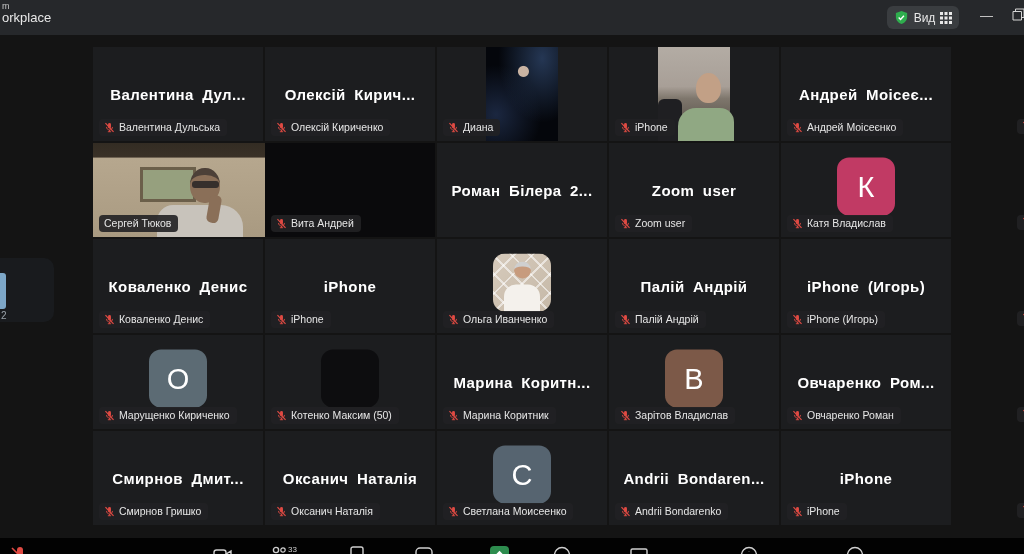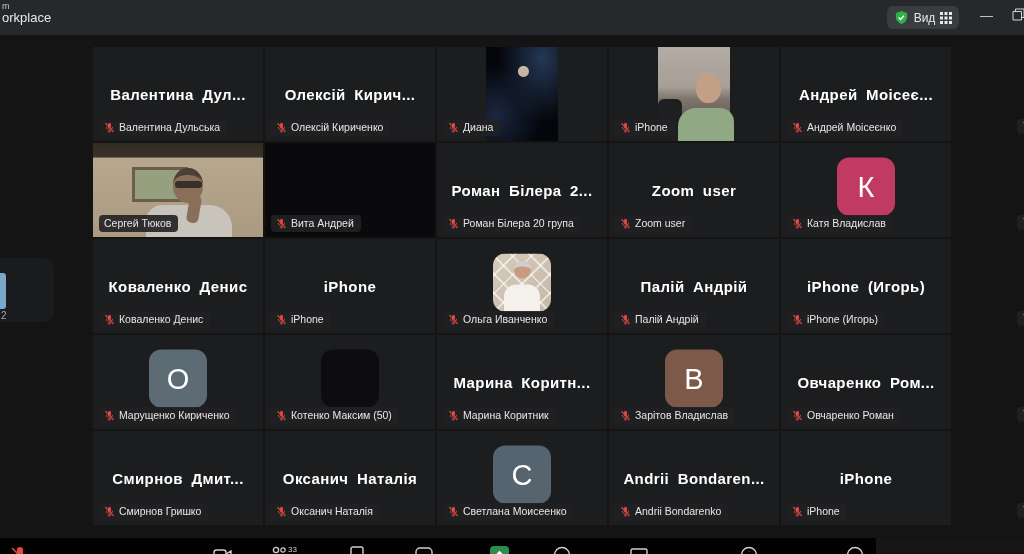--- a/index.html
+++ b/index.html
@@ -62,21 +62,21 @@
   
   #edge-left{position:absolute;left:0;top:258px;width:54px;height:64px;background:#191b1e;border-radius:0 10px 10px 0;}
   #edge-left .bar{position:absolute;left:0;top:15px;width:6px;height:36px;background:#7da7c8;border-radius:0 3px 3px 0;}
   #edge-left .num{position:absolute;left:1px;bottom:1px;color:#9aa3ab;font-size:10px;}
 
   
   .sliver{position:absolute;display:flex;align-items:center;gap:4px;background:rgba(33,33,35,.9);
           border-radius:4px;padding:2px 7px 2px 5px;font-size:10.5px;color:#e6e6e6;}
 
   
-  #taskbar{position:absolute;left:0;top:538px;width:876px;height:16px;background:#020202;overflow:hidden;}
+  #taskbar{position:absolute;left:0;top:538px;width:1024px;height:16px;background:#020202;overflow:hidden;}
   .tb-icon{position:absolute;top:8px;}
   .tb-count{position:absolute;top:7px;font-size:8px;color:#cfcfcf;}
 </style>
 </head>
 <body>
 
 <div id="stage">
 
   <div id="topbar">
     <div class="brand">
@@ -169,21 +169,21 @@
         <div class="label-pill">
           <svg width="11" height="11" viewBox="0 0 12 12">
             <rect x="4.4" y="1" width="3.2" height="6" rx="1.6" fill="#e04a43"></rect>
             <path d="M2.8 5.4c0 2 1.4 3.3 3.2 3.3s3.2-1.3 3.2-3.3" stroke="#e04a43" fill="none"></path>
             <path d="M6 8.7v1.9M4.2 10.6h3.6" stroke="#e04a43"></path>
             <path d="M1.6 1.2L10.4 10.8" stroke="#e04a43" stroke-width="1.3"></path>
           </svg>
           <span>Андрей Моісеєнко</span>
         </div>
       </div>
-      <div class="tile active" style="left: 93px; top: 108px;">
+      <div class="tile active" style="left: 93px; top: 108px; padding-left: 36px;">
         <div class="v-full v-sergey">
           <div class="painting"></div>
           <div class="s-body"></div>
           <div class="s-head"></div>
           <div class="s-glasses"></div>
           <div class="s-hand"></div>
         </div>
         <div class="label-pill">
           <span>Сергей Тюков</span>
         </div>
@@ -195,29 +195,20 @@
             <rect x="4.4" y="1" width="3.2" height="6" rx="1.6" fill="#e04a43"></rect>
             <path d="M2.8 5.4c0 2 1.4 3.3 3.2 3.3s3.2-1.3 3.2-3.3" stroke="#e04a43" fill="none"></path>
             <path d="M6 8.7v1.9M4.2 10.6h3.6" stroke="#e04a43"></path>
             <path d="M1.6 1.2L10.4 10.8" stroke="#e04a43" stroke-width="1.3"></path>
           </svg>
           <span>Вита Андрей</span>
         </div>
       </div>
       <div class="tile" style="left: 437px; top: 108px;">
         <div class="center-name">Роман Білера 2...</div>
-        <div class="label-pill">
-          <svg width="11" height="11" viewBox="0 0 12 12">
-            <rect x="4.4" y="1" width="3.2" height="6" rx="1.6" fill="#e04a43"></rect>
-            <path d="M2.8 5.4c0 2 1.4 3.3 3.2 3.3s3.2-1.3 3.2-3.3" stroke="#e04a43" fill="none"></path>
-            <path d="M6 8.7v1.9M4.2 10.6h3.6" stroke="#e04a43"></path>
-            <path d="M1.6 1.2L10.4 10.8" stroke="#e04a43" stroke-width="1.3"></path>
-          </svg>
-          <span>Роман Білера 20 група</span>
-        </div>
       </div>
       <div class="tile" style="left: 609px; top: 108px;">
         <div class="center-name">Zoom user</div>
         <div class="label-pill">
           <svg width="11" height="11" viewBox="0 0 12 12">
             <rect x="4.4" y="1" width="3.2" height="6" rx="1.6" fill="#e04a43"></rect>
             <path d="M2.8 5.4c0 2 1.4 3.3 3.2 3.3s3.2-1.3 3.2-3.3" stroke="#e04a43" fill="none"></path>
             <path d="M6 8.7v1.9M4.2 10.6h3.6" stroke="#e04a43"></path>
             <path d="M1.6 1.2L10.4 10.8" stroke="#e04a43" stroke-width="1.3"></path>
           </svg>

